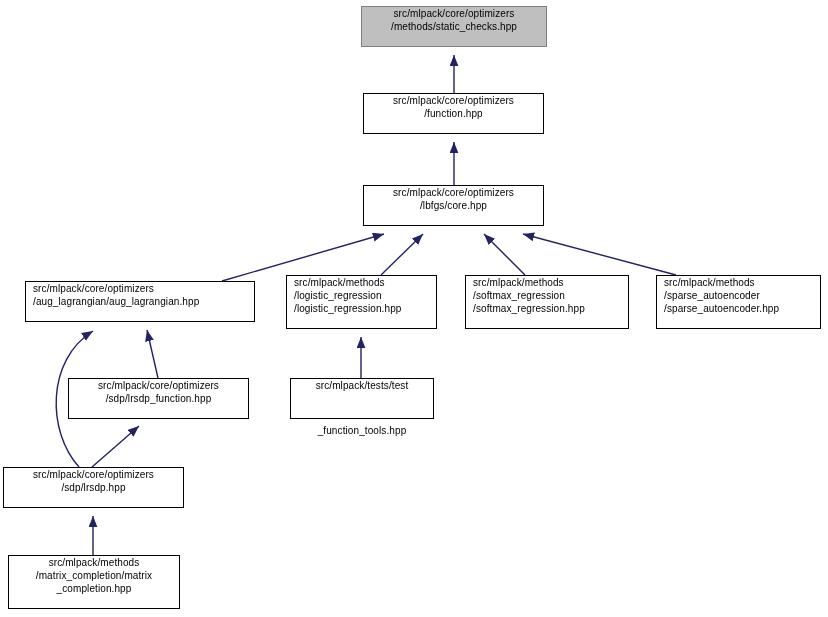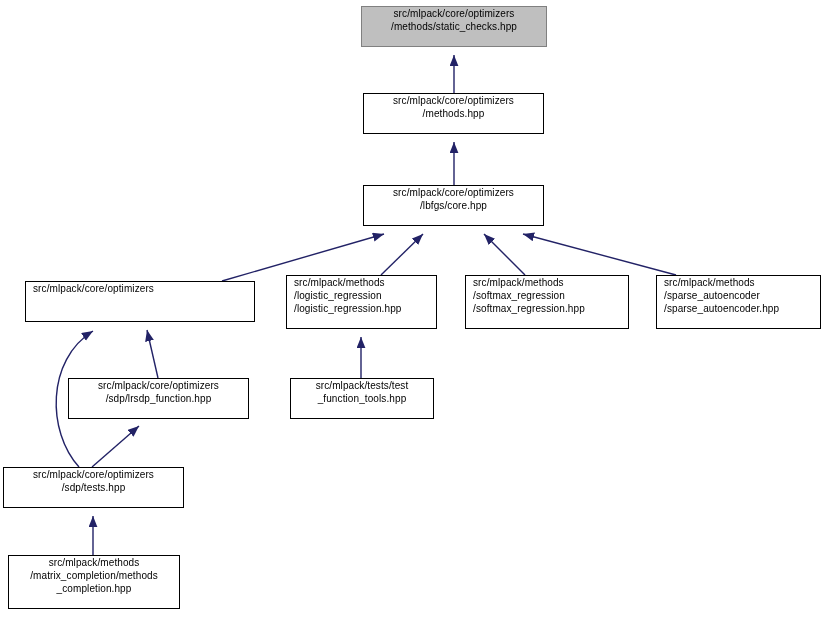--- a/index.html
+++ b/index.html
@@ -82,25 +82,25 @@
       <line x1="92" y1="467" x2="139" y2="426"></line>
 
       <line x1="93" y1="555" x2="93" y2="516"></line>
 
       <line x1="361" y1="378" x2="361" y2="337"></line>
     </g>
   </svg>
 
   <div id="node-container">
       <div class="node center root" style="left: 361px; top: 6px; width: 186px; height: 41px;"><span class="line">src/mlpack/core/optimizers</span><span class="line">/methods/static_checks.hpp</span></div>
-      <div class="node center" style="left: 363px; top: 93px; width: 181px; height: 41px;"><span class="line">src/mlpack/core/optimizers</span><span class="line">/methods.hpp</span></div>
+      <div class="node center" style="left: 363px; top: 93px; width: 181px; height: 41px;"><span class="line">src/mlpack/core/optimizers</span><span class="line">/function.hpp</span></div>
       <div class="node center" style="left: 363px; top: 185px; width: 181px; height: 41px;"><span class="line">src/mlpack/core/optimizers</span><span class="line">/lbfgs/core.hpp</span></div>
-      <div class="node left" style="left: 25px; top: 281px; width: 230px; height: 41px;"><span class="line">src/mlpack/core/optimizers</span></div>
+      <div class="node left" style="left: 25px; top: 281px; width: 230px; height: 41px;"><span class="line">src/mlpack/core/optimizers</span><span class="line">/aug_lagrangian/aug_lagrangian.hpp</span></div>
       <div class="node left" style="left: 286px; top: 275px; width: 151px; height: 54px;"><span class="line">src/mlpack/methods</span><span class="line">/logistic_regression</span><span class="line">/logistic_regression.hpp</span></div>
       <div class="node left" style="left: 465px; top: 275px; width: 164px; height: 54px;"><span class="line">src/mlpack/methods</span><span class="line">/softmax_regression</span><span class="line">/softmax_regression.hpp</span></div>
       <div class="node left" style="left: 656px; top: 275px; width: 165px; height: 54px;"><span class="line">src/mlpack/methods</span><span class="line">/sparse_autoencoder</span><span class="line">/sparse_autoencoder.hpp</span></div>
       <div class="node center" style="left: 68px; top: 378px; width: 181px; height: 41px;"><span class="line">src/mlpack/core/optimizers</span><span class="line">/sdp/lrsdp_function.hpp</span></div>
-      <div class="node center" style="left: 290px; top: 378px; width: 144px; height: 41px;"><span class="line">src/mlpack/tests/test</span><span class="line">_function_tools.hpp</span></div>
-      <div class="node center" style="left: 3px; top: 467px; width: 181px; height: 41px;"><span class="line">src/mlpack/core/optimizers</span><span class="line">/sdp/tests.hpp</span></div>
-      <div class="node center" style="left: 8px; top: 555px; width: 172px; height: 54px;"><span class="line">src/mlpack/methods</span><span class="line">/matrix_completion/methods</span><span class="line">_completion.hpp</span></div>
+      <div class="node center" style="left: 290px; top: 378px; width: 144px; height: 41px; gap: 32px;"><span class="line">src/mlpack/tests/test</span><span class="line">_function_tools.hpp</span></div>
+      <div class="node center" style="left: 3px; top: 467px; width: 181px; height: 41px;"><span class="line">src/mlpack/core/optimizers</span><span class="line">/sdp/lrsdp.hpp</span></div>
+      <div class="node center" style="left: 8px; top: 555px; width: 172px; height: 54px;"><span class="line">src/mlpack/methods</span><span class="line">/matrix_completion/matrix</span><span class="line">_completion.hpp</span></div>
     </div>
 
 </div>
 
 </body></html>

